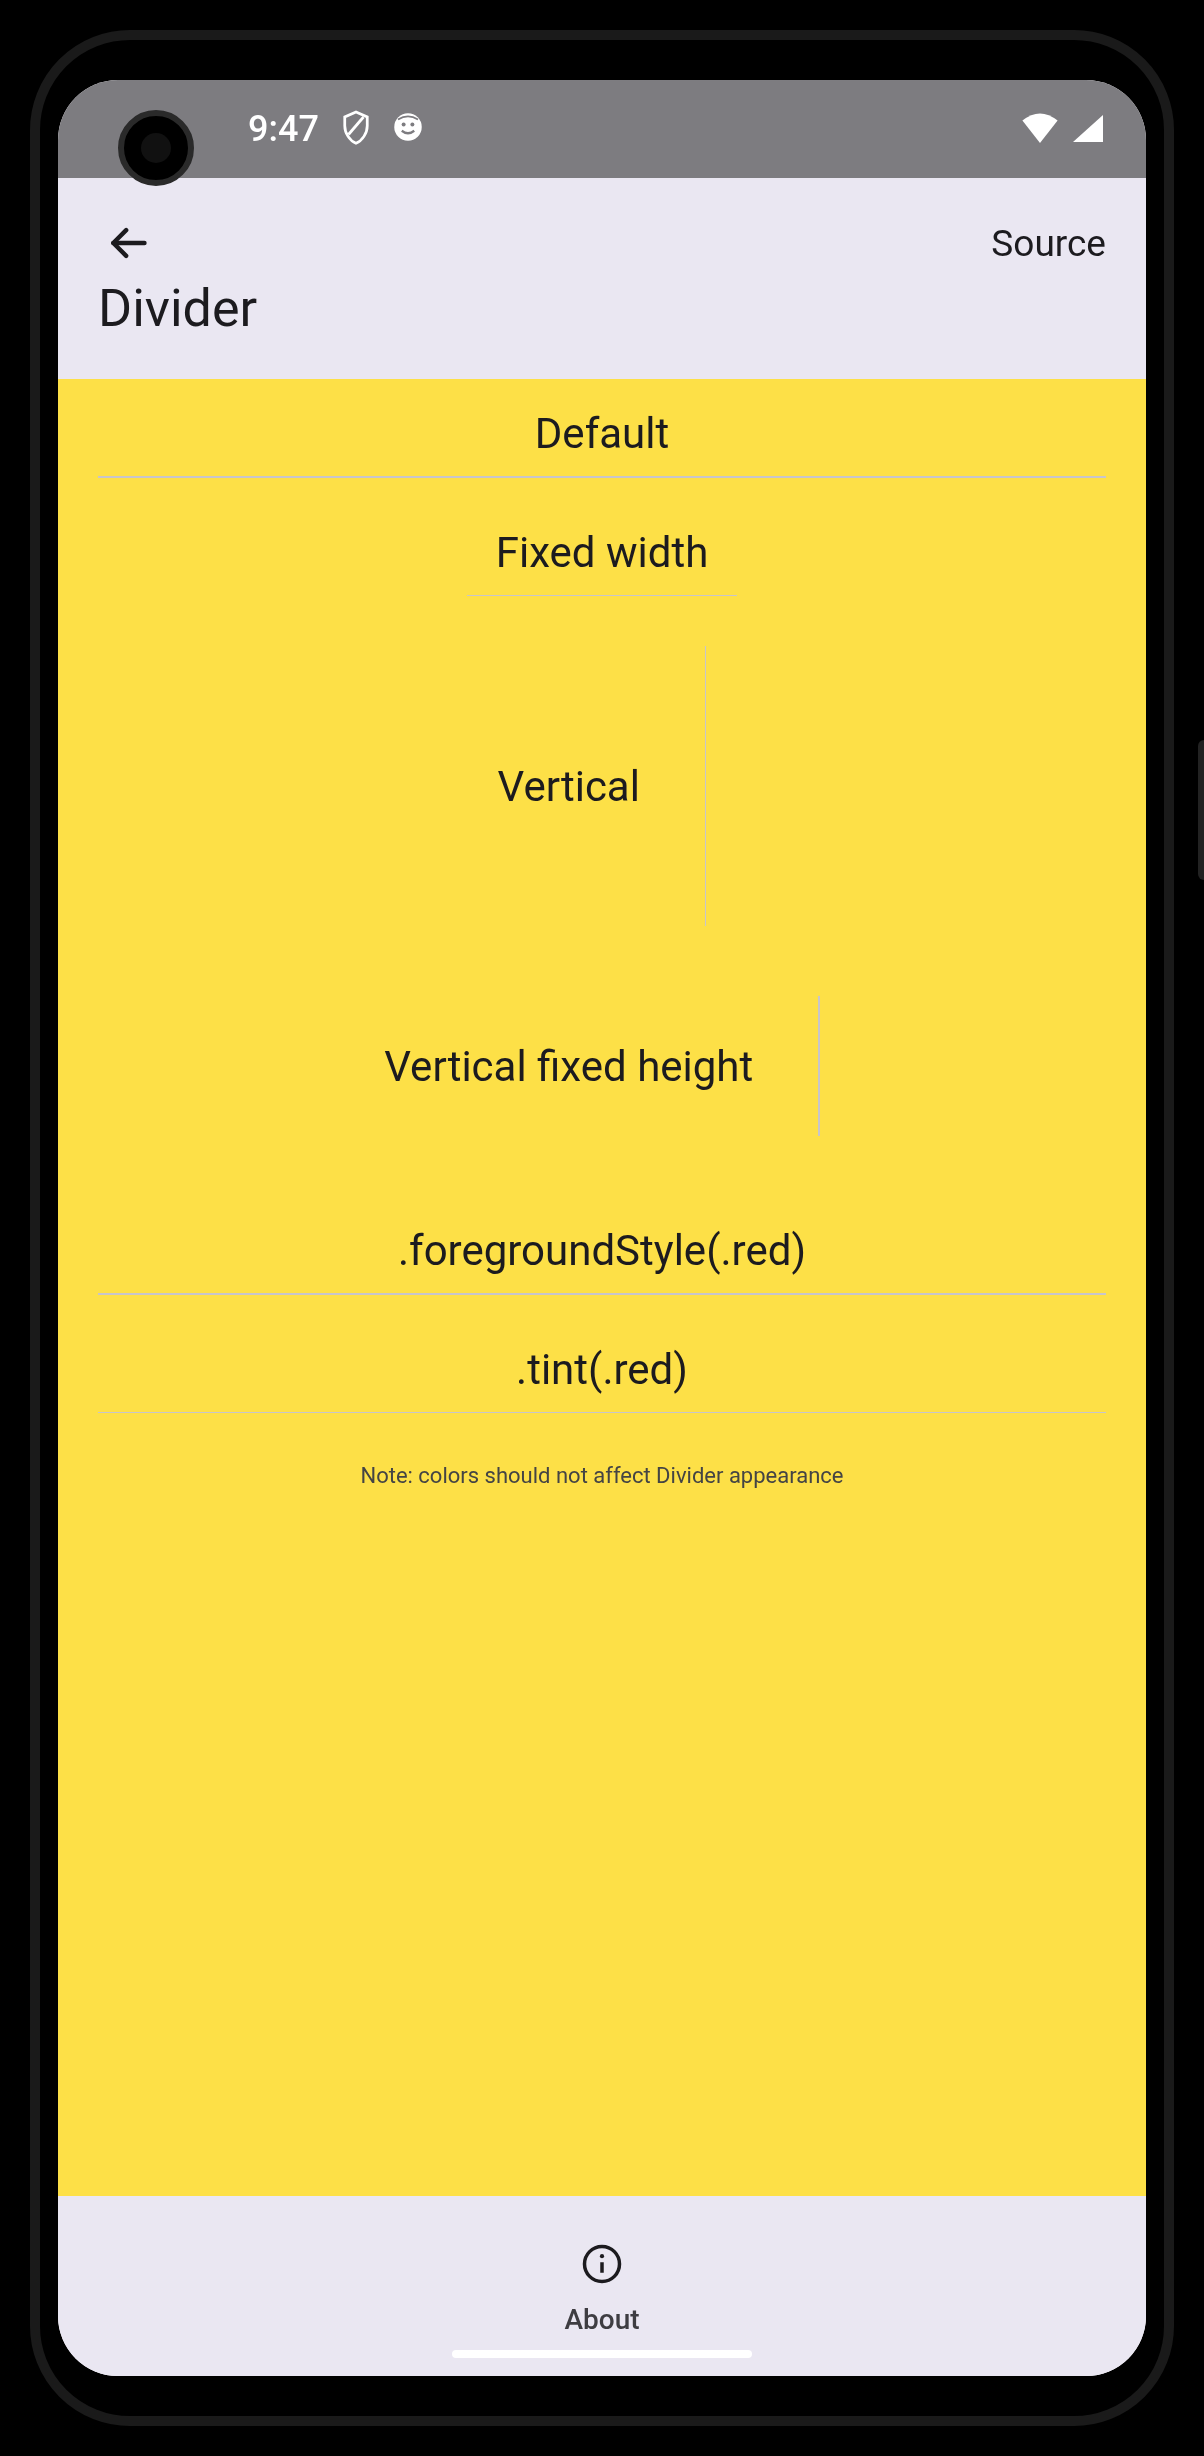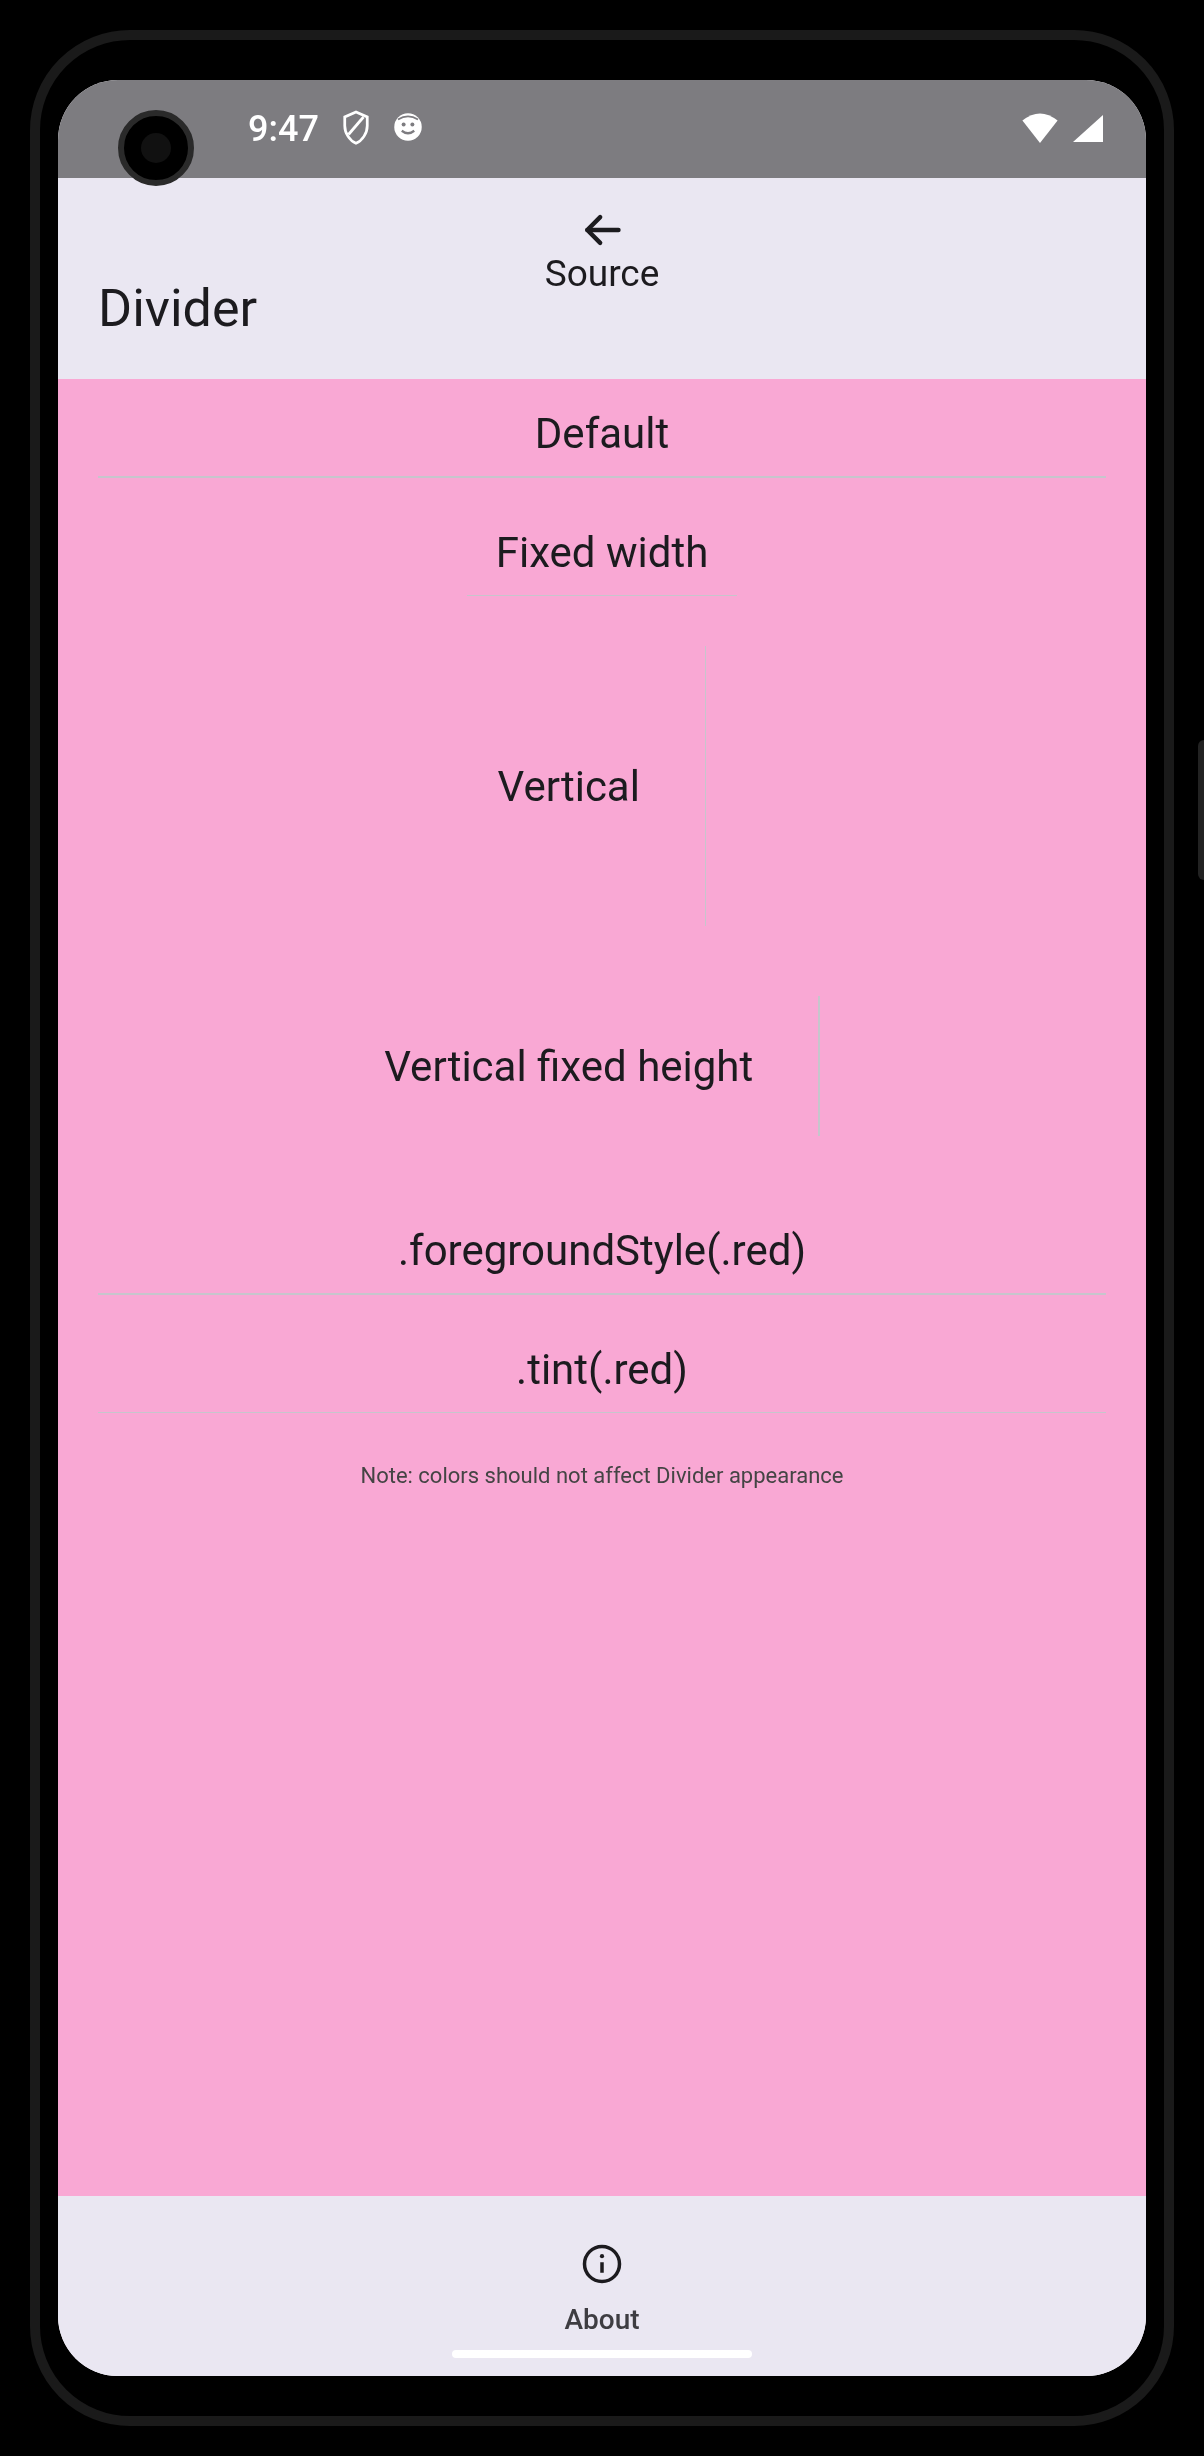--- a/index.html
+++ b/index.html
@@ -76,21 +76,20 @@
   
   .app-header {
     background: #eae7f2;
     padding: 30px 40px 40px 40px;
   }
   .header-row {
     display: flex;
     align-items: center;
     justify-content: space-between;
     height: 70px;
-    flex-direction: column;
   }
   .back-btn {
     width: 60px; height: 60px;
     display: flex; align-items: center; justify-content: center;
     cursor: pointer;
     color: #1c1b1f;
   }
   .source-link {
     font-size: 37px;
     color: #1c1b1f;
@@ -99,21 +98,21 @@
   }
   .page-title {
     font-size: 52px;
     font-weight: 400;
     color: #1c1b1f;
   }
   
   
   .content {
     flex: 1;
-    background: #f9a8d4;
+    background: #fde047;
     overflow-y: auto;
     padding-top: 30px;
   }
   
   .demo-block {
     padding: 0 40px;
     margin-bottom: 50px;
   }
   .demo-label {
     text-align: center;

